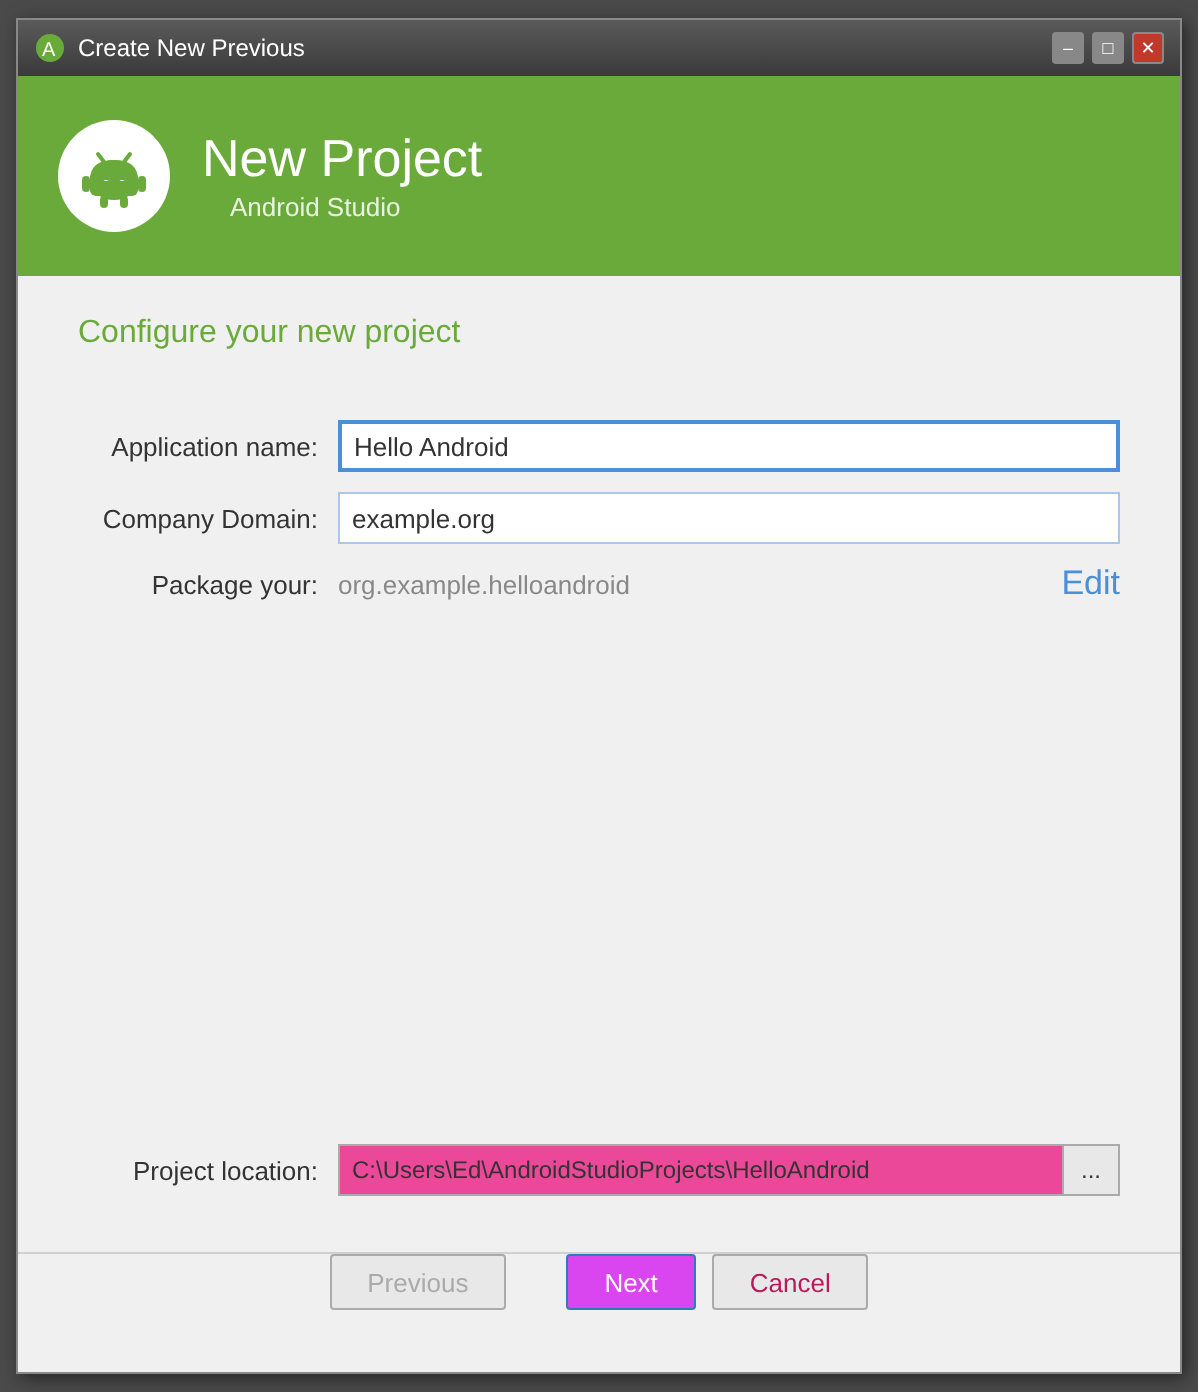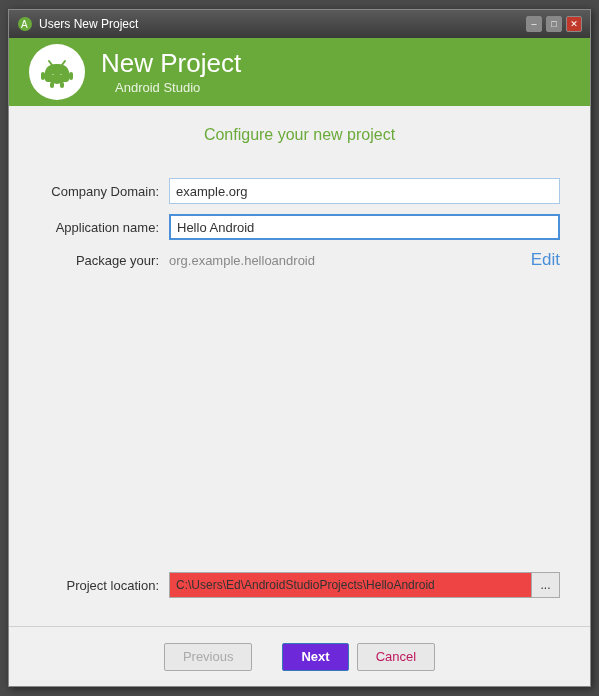--- a/index.html
+++ b/index.html
@@ -59,21 +59,21 @@
       justify-content: center;
       font-size: 9px;
       color: #fff;
     }
     .title-btn.close { background: #c0392b; }
     .title-btn.minimize { background: #888; }
     .title-btn.maximize { background: #888; }
 
     .header-banner {
       background: #6aaa3a;
-      height: 68px;
+      height: 100px;
       display: flex;
       align-items: center;
       padding: 16px 20px;
       flex-shrink: 0;
     }
     .android-logo {
       width: 56px;
       height: 56px;
       background: #fff;
       border-radius: 50%;
@@ -105,21 +105,20 @@
       background: #f0f0f0;
       padding: 20px 30px;
       display: flex;
       flex-direction: column;
     }
     .section-title {
       color: #6aaa3a;
       font-size: 16px;
       font-weight: 500;
       margin-bottom: 24px;
-      text-align: center;
     }
     .form-area {
       display: flex;
       flex-direction: column;
       gap: 10px;
       margin-top: 10px;
     }
     .form-row {
       display: flex;
       align-items: center;
@@ -177,21 +176,21 @@
       display: flex;
       align-items: center;
     }
     .location-input {
       flex: 1;
       height: 26px;
       border: 1px solid #aaa;
       padding: 3px 6px;
       font-size: 12px;
       color: #333;
-      background: #ef4444;
+      background: #ec4899;
       outline: none;
     }
     .browse-btn {
       width: 28px;
       height: 26px;
       border: 1px solid #aaa;
       border-left: none;
       background: #e8e8e8;
       cursor: pointer;
       display: flex;
@@ -199,59 +198,58 @@
       justify-content: center;
       font-size: 12px;
       color: #333;
     }
 
     .footer {
       height: 60px;
       background: #f0f0f0;
       border-top: 1px solid #d0d0d0;
       display: flex;
-      align-items: center;
       justify-content: center;
       gap: 8px;
       flex-shrink: 0;
     }
     .btn {
       height: 28px;
       padding: 0 18px;
       font-size: 13px;
       border-radius: 2px;
       cursor: pointer;
       border: 1px solid #aaa;
       background: #e8e8e8;
       color: #be185d;
     }
     .btn.primary {
-      background: #6d28d9;
+      background: #d946ef;
       color: #fff;
       border-color: #357ab8;
-      font-weight: 700;
+      font-weight: 400;
       margin-left: 22px;
     }
     .btn:disabled {
       color: #aaa;
       cursor: default;
     }
   </style>
 </head>
 <body>
 
 <div class="window">
 
   <div class="title-bar">
     <div class="title-bar-left">
       <svg class="title-bar-icon" viewBox="0 0 16 16" fill="none">
         <circle cx="8" cy="8" r="7" fill="#6aaa3a"></circle>
         <text x="4" y="12" font-size="10" fill="white" font-family="Arial">A</text>
       </svg>
-      <span class="title-bar-text">Users New Project</span>
+      <span class="title-bar-text">Create New Previous</span>
     </div>
     <div class="title-bar-controls">
       <div class="title-btn minimize">–</div>
       <div class="title-btn maximize">□</div>
       <div class="title-btn close">✕</div>
     </div>
   </div>
 
   <div class="header-banner">
     <div class="android-logo">
@@ -280,27 +278,27 @@
       <p>Android Studio</p>
     </div>
   </div>
 
   <div class="content">
     <div class="section-title">Configure your new project</div>
 
     <div class="form-area">
 
       <div class="form-row">
+        <label class="form-label">Application name:</label>
+        <input class="form-input active-field" type="text" value="Hello Android" style="">
+      </div>
+
+      <div class="form-row">
         <label class="form-label">Company Domain:</label>
         <input class="form-input" type="text" value="example.org" style="">
-      </div>
-
-      <div class="form-row">
-        <label class="form-label">Application name:</label>
-        <input class="form-input active-field" type="text" value="Hello Android" style="">
       </div>
 
       <div class="form-row">
         <label class="form-label">Package your:</label>
         <div class="package-row" style="flex:1; display:flex; align-items:center;">
           <span class="package-value">org.example.helloandroid</span>
           <a class="edit-link">Edit</a>
         </div>
       </div>
 

